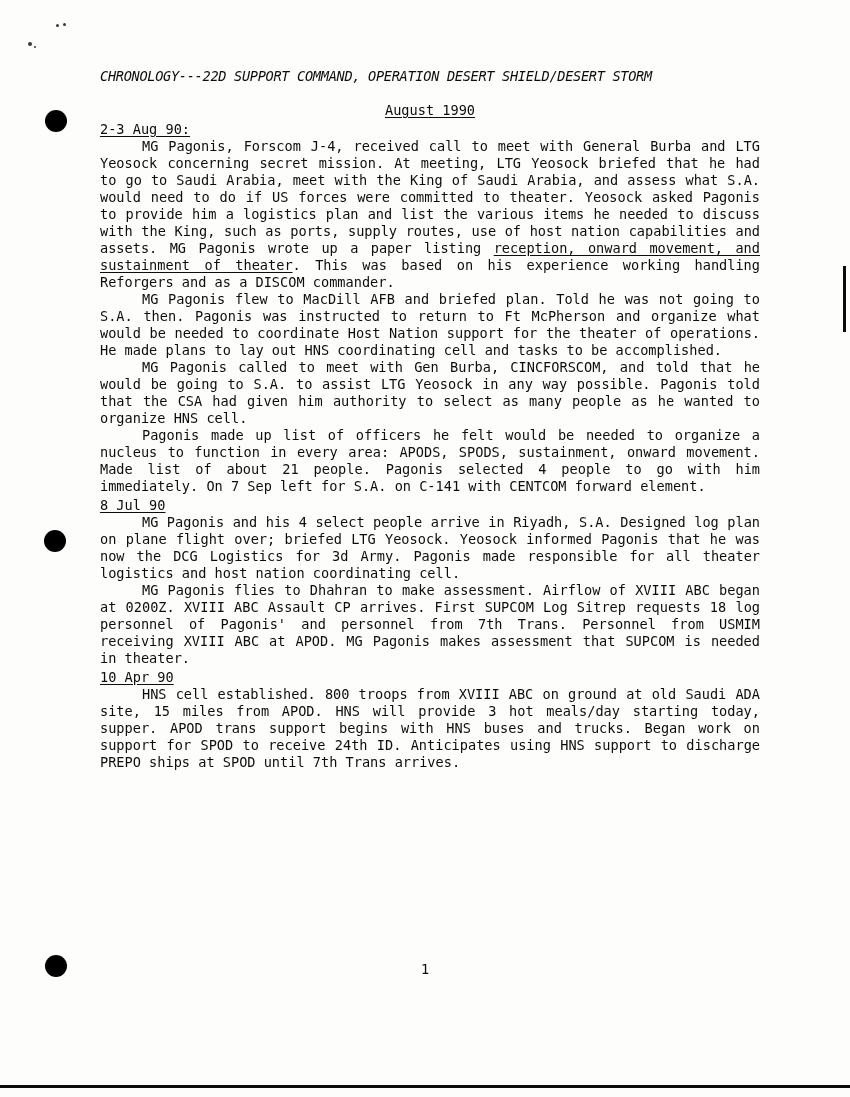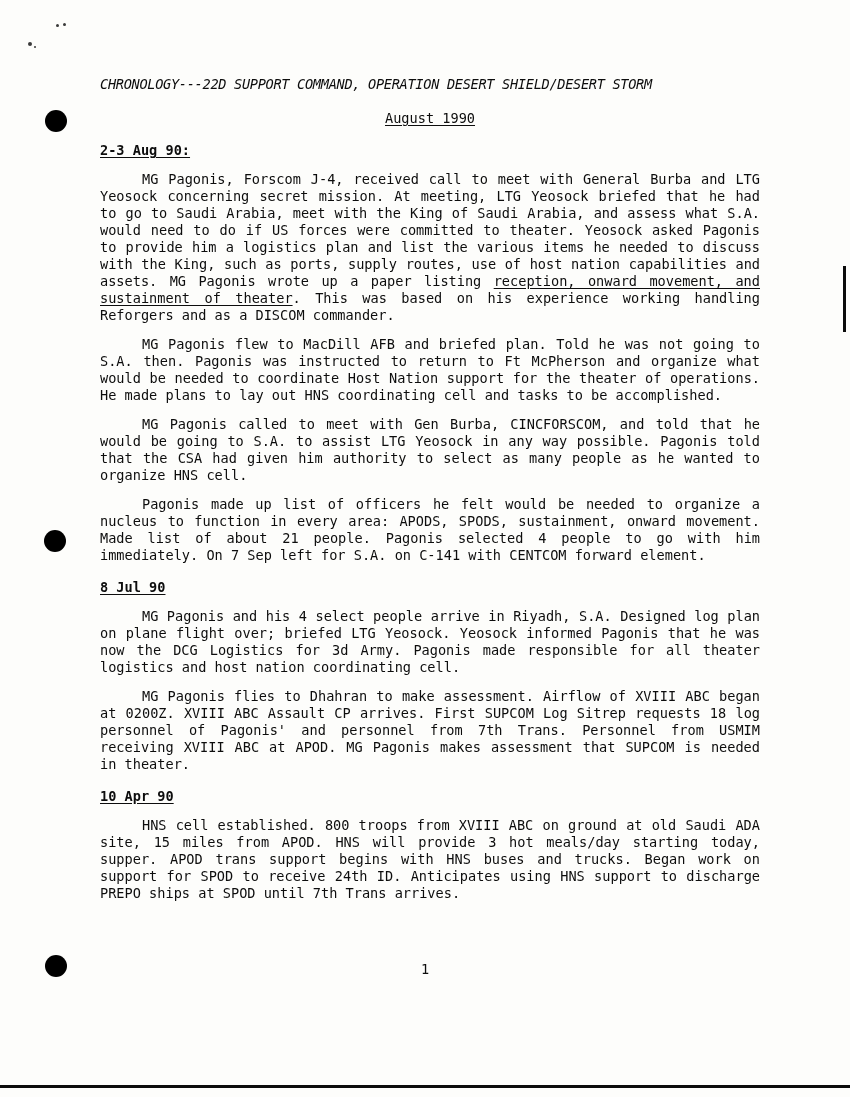--- a/index.html
+++ b/index.html
@@ -10,43 +10,43 @@
     height: 1097px;
     margin: 0 auto;
     background: #fdfdfb;
     overflow: hidden;
     font-family: "DejaVu Sans Mono", "Liberation Mono", monospace;
     color: #0d0d0d;
   }
   .content {
     position: absolute;
     left: 100px;
-    top: 76px;
+    top: 68px;
     width: 660px;
     font-size: 13.6px;
     line-height: 17px;
     text-align: justify;
   }
   .doc-title {
     font-style: italic;
     font-weight: normal;
     font-size: inherit;
     letter-spacing: -0.3px;
     text-align: left;
   }
   .note { margin-top: 15px; }
   .month { margin-top: 17px; font-weight: normal; font-size: inherit; text-align: center; }
   .underline { text-decoration: underline; text-underline-offset: 2px; }
   .sec-heading {
-    margin-top: 15px;
-    font-weight: bold;
+    margin-top: 2px;
+    font-weight: normal;
     font-size: inherit;
     text-align: left;
   }
-  .para { text-indent: 42px; margin-top: 12px; }
+  .para { text-indent: 42px; }
   .page-number {
     position: absolute;
     top: 961px;
     left: 0;
     width: 100%;
     text-align: center;
     font-size: 13.6px;
     color: #0d0d0d;
   }
   .punch {

